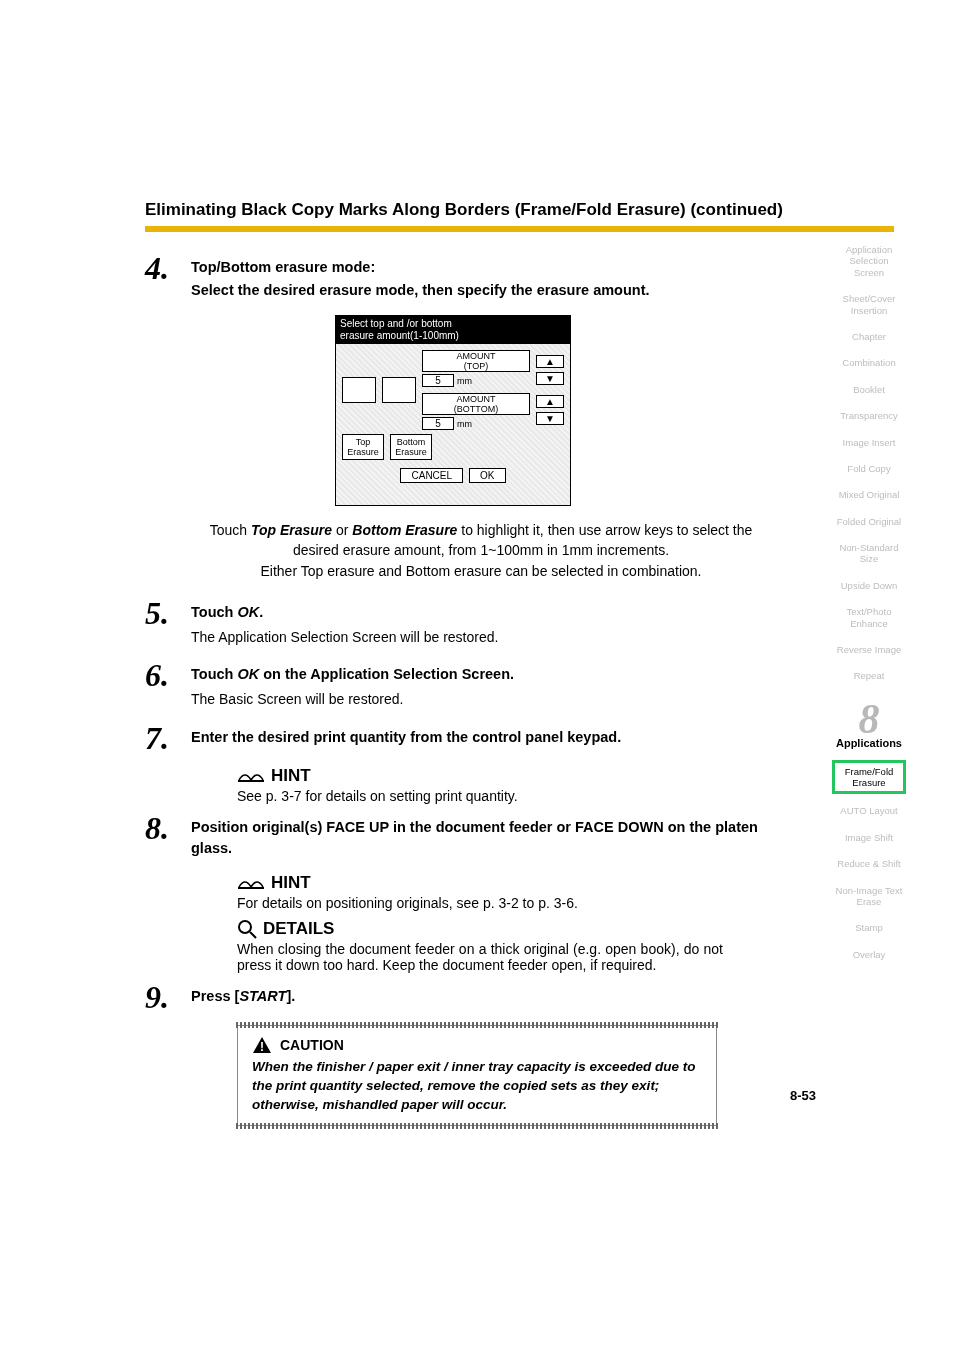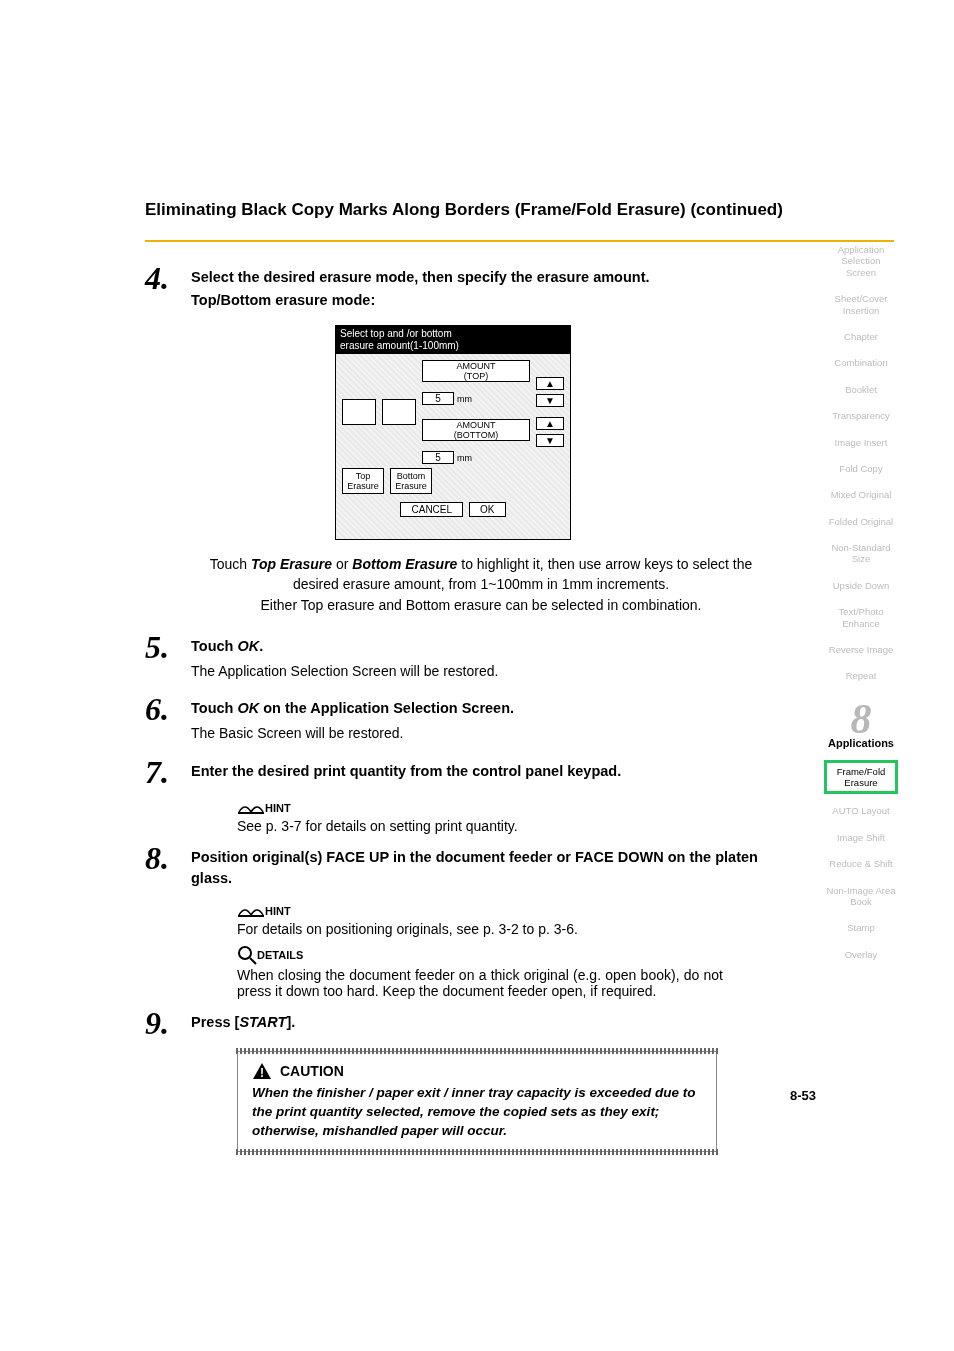--- a/index.html
+++ b/index.html
@@ -11,22 +11,22 @@
     position: relative;
     color: #000;
   }
   .page {
     padding: 200px 60px 60px 145px;
     position: relative;
   }
   .page-title {
     font-size: 17px;
     font-weight: bold;
-    border-bottom: 2px solid #eab308;
-    padding-bottom: 20px;
+    border-bottom: 6px solid #eab308;
+    padding-bottom: 6px;
     margin-bottom: 20px;
   }
   .step {
     display: flex;
     align-items: flex-start;
     margin-bottom: 12px;
   }
   .step-num {
     font-size: 32px;
     font-weight: bold;
@@ -51,24 +51,25 @@
   .step-sub {
     font-size: 14px;
     margin-top: 4px;
   }
   .mini-block {
     margin-left: 92px;
     margin-top: 6px;
     margin-bottom: 8px;
   }
   .mini-head {
-    font-size: 11px;
+    font-size: 17px;
     font-weight: bold;
     display: flex;
     align-items: center;
+    gap: 6px;
   }
   .mini-text {
     font-size: 14px;
     margin-top: 2px;
   }
   .hint-icon, .detail-icon, .caution-icon {
     display: inline-block;
   }
   .caution-box {
     margin-left: 92px;
@@ -118,26 +119,26 @@
   .fig-body {
     padding: 6px;
     background: repeating-linear-gradient(45deg, #f3f3f3 0 2px, #e9e9e9 2px 4px);
   }
   .fig-row { display: flex; align-items: center; gap: 6px; margin-bottom: 4px; }
   .fig-box { background:#fff; border:1px solid #000; width:34px; height:26px; position:relative; }
   .fig-label { font-size:9px; text-align:center; background:#fff; border:1px solid #000; padding:0 2px; }
   .fig-btns { display:flex; gap:6px; padding:4px 0 16px 0; justify-content:center;align-items:flex-end; }
   .fig-btn { background:#fff; border:1px solid #000; font-size:10px; padding:1px 10px; text-align:center; }
   .fig-tab { background:#fff; border:1px solid #000; font-size:9px; padding:2px 3px; text-align:center; width:42px; }
-  .fig-col { display:flex; flex-direction:column; gap:10px; }
+  .fig-col { display:flex; flex-direction:column; gap:2px; }
   .fig-val { background:#fff; border:1px solid #000; width:32px; text-align:center; font-size:10px; }
   .fig-arrow { background:#fff; border:1px solid #000; width:28px; text-align:center; font-size:10px; }
   .sidebar {
     position: absolute;
-    right: 56px;
+    right: 48px;
     top: 240px;
     width: 74px;
     display: flex;
     flex-direction: column;
     gap: 7px;
   }
   .side-item {
     font-size: 9.5px;
     color: #bdbdbd;
     text-align: center;
@@ -186,22 +187,22 @@
 </style>
 </head>
 <body>
 
 <div class="page">
   <h1 class="page-title">Eliminating Black Copy Marks Along Borders (Frame/Fold Erasure) (continued)</h1>
 
   <div class="step">
     <div class="step-num">4.</div>
     <div class="step-body">
+      <div class="step-head">Top/Bottom erasure mode:</div>
       <div class="step-head">Select the desired erasure mode, then specify the erasure amount.</div>
-      <div class="step-head">Top/Bottom erasure mode:</div>
     </div>
   </div>
 
   <div class="screenshot-figure">
     <div class="fig-header">
       <div>Select top and /or bottom</div>
       <div>erasure amount(1-100mm)</div>
     </div>
     <div class="fig-body">
       <div class="fig-row">
@@ -362,18 +363,18 @@
 
   <div class="side-chapter">
     <div class="num">8</div>
     <div class="lab">Applications</div>
   </div>
 
   <div class="side-item active">Frame/Fold Erasure</div>
   <div class="side-item">AUTO Layout</div>
   <div class="side-item">Image Shift</div>
   <div class="side-item">Reduce &amp; Shift</div>
-  <div class="side-item">Non-Image Area Book</div>
+  <div class="side-item">Non-Image Text Erase</div>
   <div class="side-item">Stamp</div>
   <div class="side-item">Overlay</div>
 </div>
 
 <div class="page-num">8-53</div>
 
 </body></html>

